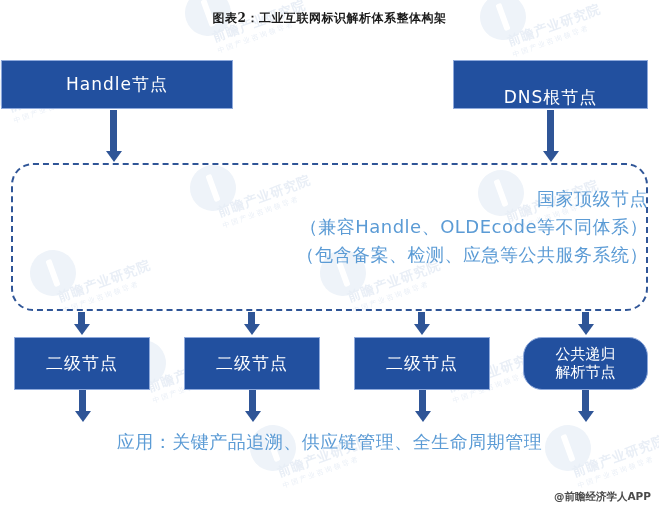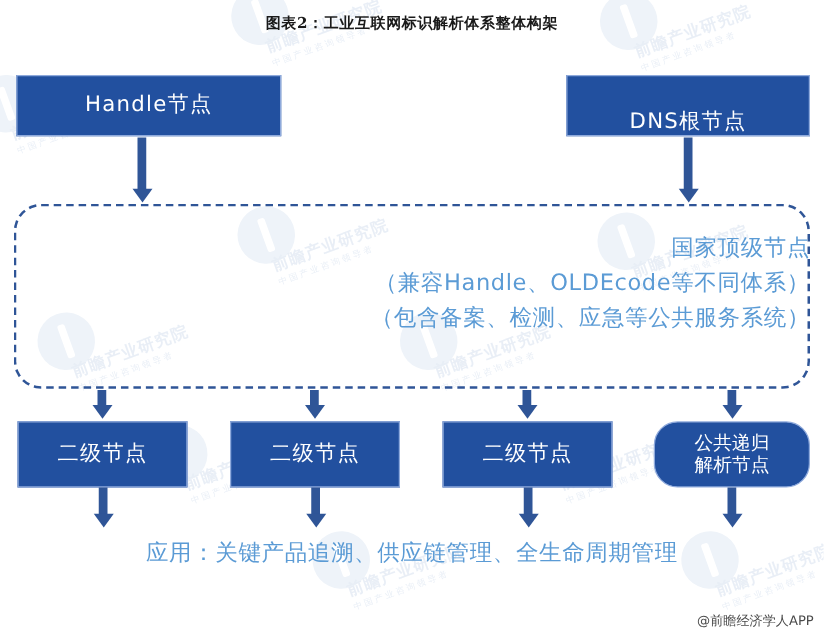--- a/index.html
+++ b/index.html
@@ -157,20 +157,21 @@
     font-size: 11.5px;
     color: #3d3d3d;
     z-index: 6;
   }
   .footer-right {
     position: absolute;
     right: 8px; top: 490px;
     font-size: 10.5px;
     color: #4a4a4a;
     z-index: 6;
+    font-weight: bold;
   }
 </style>
 </head>
 <body>
 
 <div id="page">
 
   <div class="wm-layer">
     <div class="wm-logo" style="left:-18px; top:60px;"></div>
     <div class="wm" style="left:8px; top:82px;">
@@ -234,21 +235,21 @@
 
     <div class="wm-logo" style="left:545px; top:425px;"></div>
     <div class="wm" style="left:572px; top:447px;">
       <span>前瞻产业研究院</span>
       <span class="sub">中国产业咨询领导者</span>
     </div>
   </div>
 
   <div class="title">图表2：工业互联网标识解析体系整体构架</div>
 
-  <div class="box" style="left:13px; top:60px; width:212px; height:49px;">
+  <div class="box" style="left:1px; top:60px; width:232px; height:49px;">
     <span>Handle节点</span>
   </div>
 
   <div class="box" style="left:453px; top:60px; width:195px; height:49px;align-items:flex-end;">
     <span>DNS根节点</span>
   </div>
 
   <div class="arrow" style="left:110px; top:110px; height:42px;"></div>
   <div class="arrow" style="left:547px; top:110px; height:42px;"></div>
 

